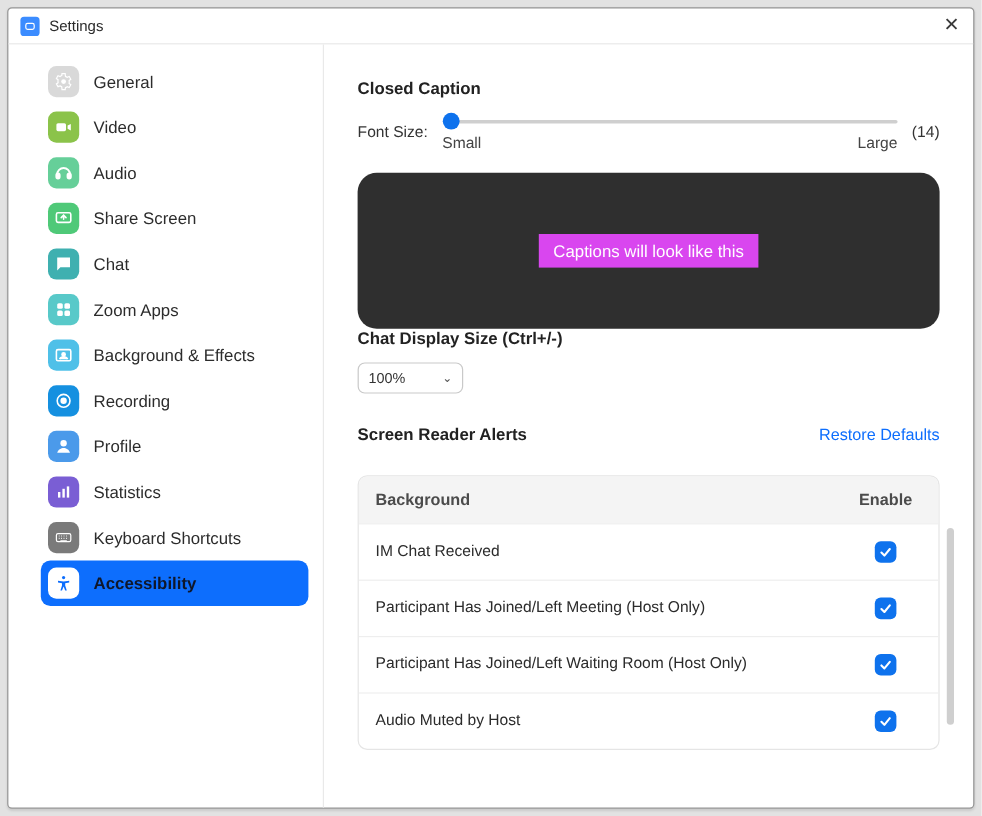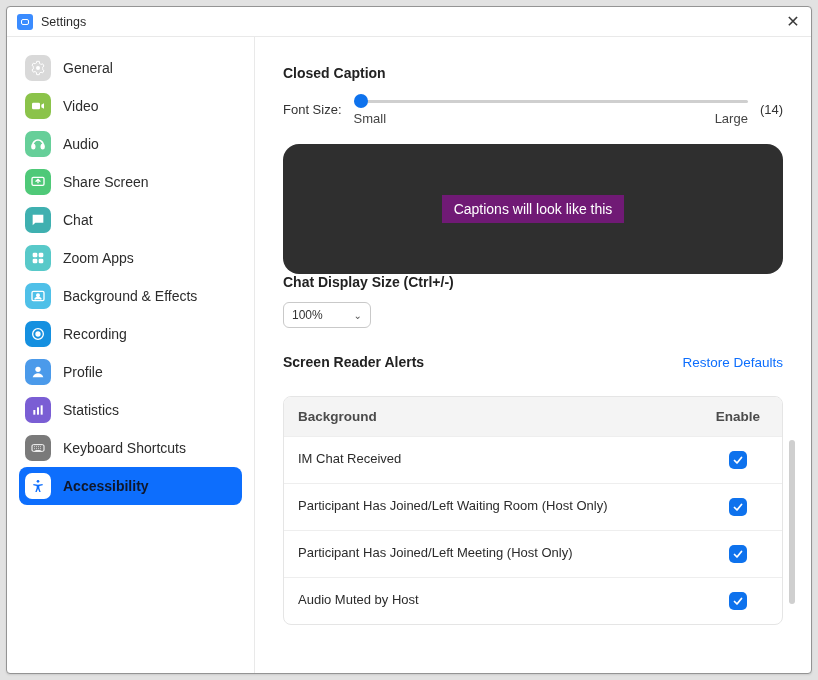--- a/index.html
+++ b/index.html
@@ -48,20 +48,21 @@
     color: #3a3a3a;
     cursor: pointer;
     width: 20px;
     text-align: center;
     line-height: 16px;
   }
   .body {
     flex: 1;
     display: flex;
     min-height: 0;
+    padding-left: 15px;
   }
   .sidebar {
     width: 248px;
     border-right: 1px solid #e9e9e9;
     padding: 12px 12px 0 12px;
   }
   .sidebar-item {
     display: flex;
     align-items: center;
     height: 38px;
@@ -139,21 +140,21 @@
   .caption-preview {
     margin-top: 18px;
     background: #2f2f2f;
     border-radius: 16px;
     height: 130px;
     display: flex;
     align-items: center;
     justify-content: center;
   }
   .caption-text {
-    background: #701a75;
+    background: #d946ef;
     color: #fff;
     font-size: 14px;
     padding: 6px 12px;
   }
   .section2 { }
   .select-box {
     margin-top: 6px;
     border: 1px solid #c9c9c9;
     border-radius: 6px;
     height: 26px;
@@ -396,31 +397,31 @@
                   <div class="col-desc">IM Chat Received</div>
                   <div class="col-enable">
                     <div class="chk">
                       <svg viewBox="0 0 24 24" fill="none" stroke="#fff" stroke-width="3.5" stroke-linecap="round" stroke-linejoin="round">
                         <polyline points="5 13 10 18 19 7"></polyline>
                       </svg>
                     </div>
                   </div>
                 </div>
                 <div class="trow">
-                  <div class="col-desc">Participant Has Joined/Left Waiting Room (Host Only)</div>
+                  <div class="col-desc">Participant Has Joined/Left Meeting (Host Only)</div>
                   <div class="col-enable">
                     <div class="chk">
                       <svg viewBox="0 0 24 24" fill="none" stroke="#fff" stroke-width="3.5" stroke-linecap="round" stroke-linejoin="round">
                         <polyline points="5 13 10 18 19 7"></polyline>
                       </svg>
                     </div>
                   </div>
                 </div>
                 <div class="trow">
-                  <div class="col-desc">Participant Has Joined/Left Meeting (Host Only)</div>
+                  <div class="col-desc">Participant Has Joined/Left Waiting Room (Host Only)</div>
                   <div class="col-enable">
                     <div class="chk">
                       <svg viewBox="0 0 24 24" fill="none" stroke="#fff" stroke-width="3.5" stroke-linecap="round" stroke-linejoin="round">
                         <polyline points="5 13 10 18 19 7"></polyline>
                       </svg>
                     </div>
                   </div>
                 </div>
                 <div class="trow">
                   <div class="col-desc">Audio Muted by Host</div>

